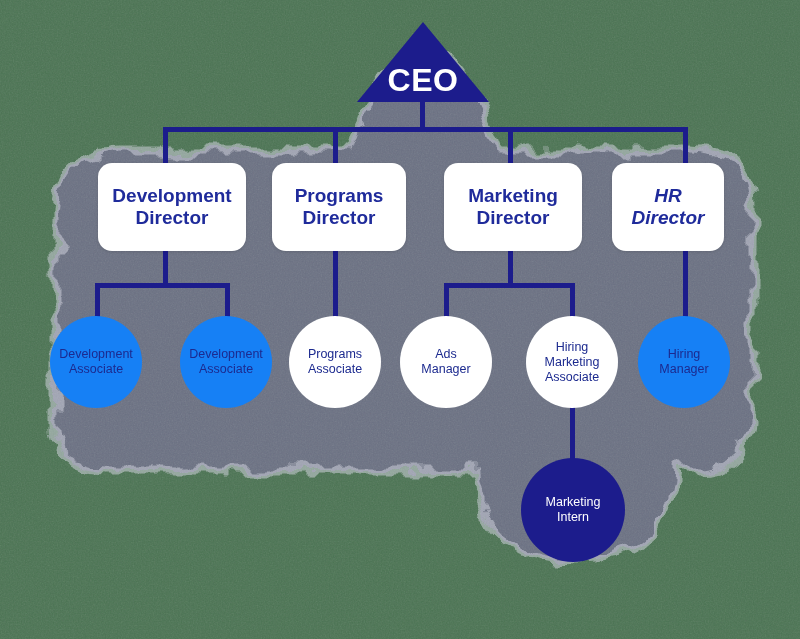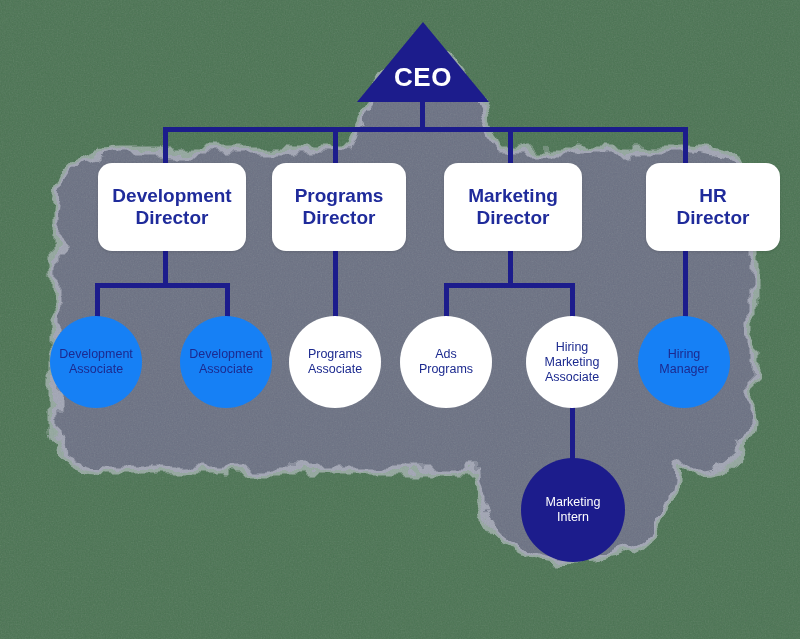--- a/index.html
+++ b/index.html
@@ -51,21 +51,21 @@
     border-right: 66px solid transparent;
     border-bottom: 80px solid #1c1c8c;
   }
   .ceo-label {
     position: absolute;
     left: 0;
     top: 40px;
     width: 132px;
     text-align: center;
     color: #ffffff;
-    font-size: 26px;
+    font-size: 32px;
     font-weight: bold;
     letter-spacing: 0.5px;
   }
 
   
   .dir-box {
     position: absolute;
     top: 163px;
     height: 88px;
     background: #ffffff;
@@ -182,21 +182,21 @@
 Director</div>
   </div>
   <div class="dir-box" style="left:272px; width:134px;">
     <div class="dir-label">Programs
 Director</div>
   </div>
   <div class="dir-box" style="left:444px; width:138px;">
     <div class="dir-label">Marketing
 Director</div>
   </div>
-  <div class="dir-box" style="left:646px; width:134px;">
+  <div class="dir-box" style="left:612px; width:112px;font-style:italic;">
     <div class="dir-label">HR
 Director</div>
   </div>
 
   <div class="circle-node fill-blue" style="left:50px; top:316px;">
     <div class="circle-label txt-navy">Development
 Associate</div>
   </div>
 
   <div class="circle-node fill-blue" style="left:180px; top:316px;">
@@ -204,21 +204,21 @@
 Associate</div>
   </div>
 
   <div class="circle-node fill-white" style="left:289px; top:316px;">
     <div class="circle-label txt-navy">Programs
 Associate</div>
   </div>
 
   <div class="circle-node fill-white" style="left:400px; top:316px;">
     <div class="circle-label txt-navy">Ads
-Programs</div>
+Manager</div>
   </div>
 
   <div class="circle-node fill-white" style="left:526px; top:316px;">
     <div class="circle-label txt-navy">Hiring
 Marketing
 Associate</div>
   </div>
 
   <div class="circle-node fill-blue" style="left:638px; top:316px;">
     <div class="circle-label txt-navy">Hiring

